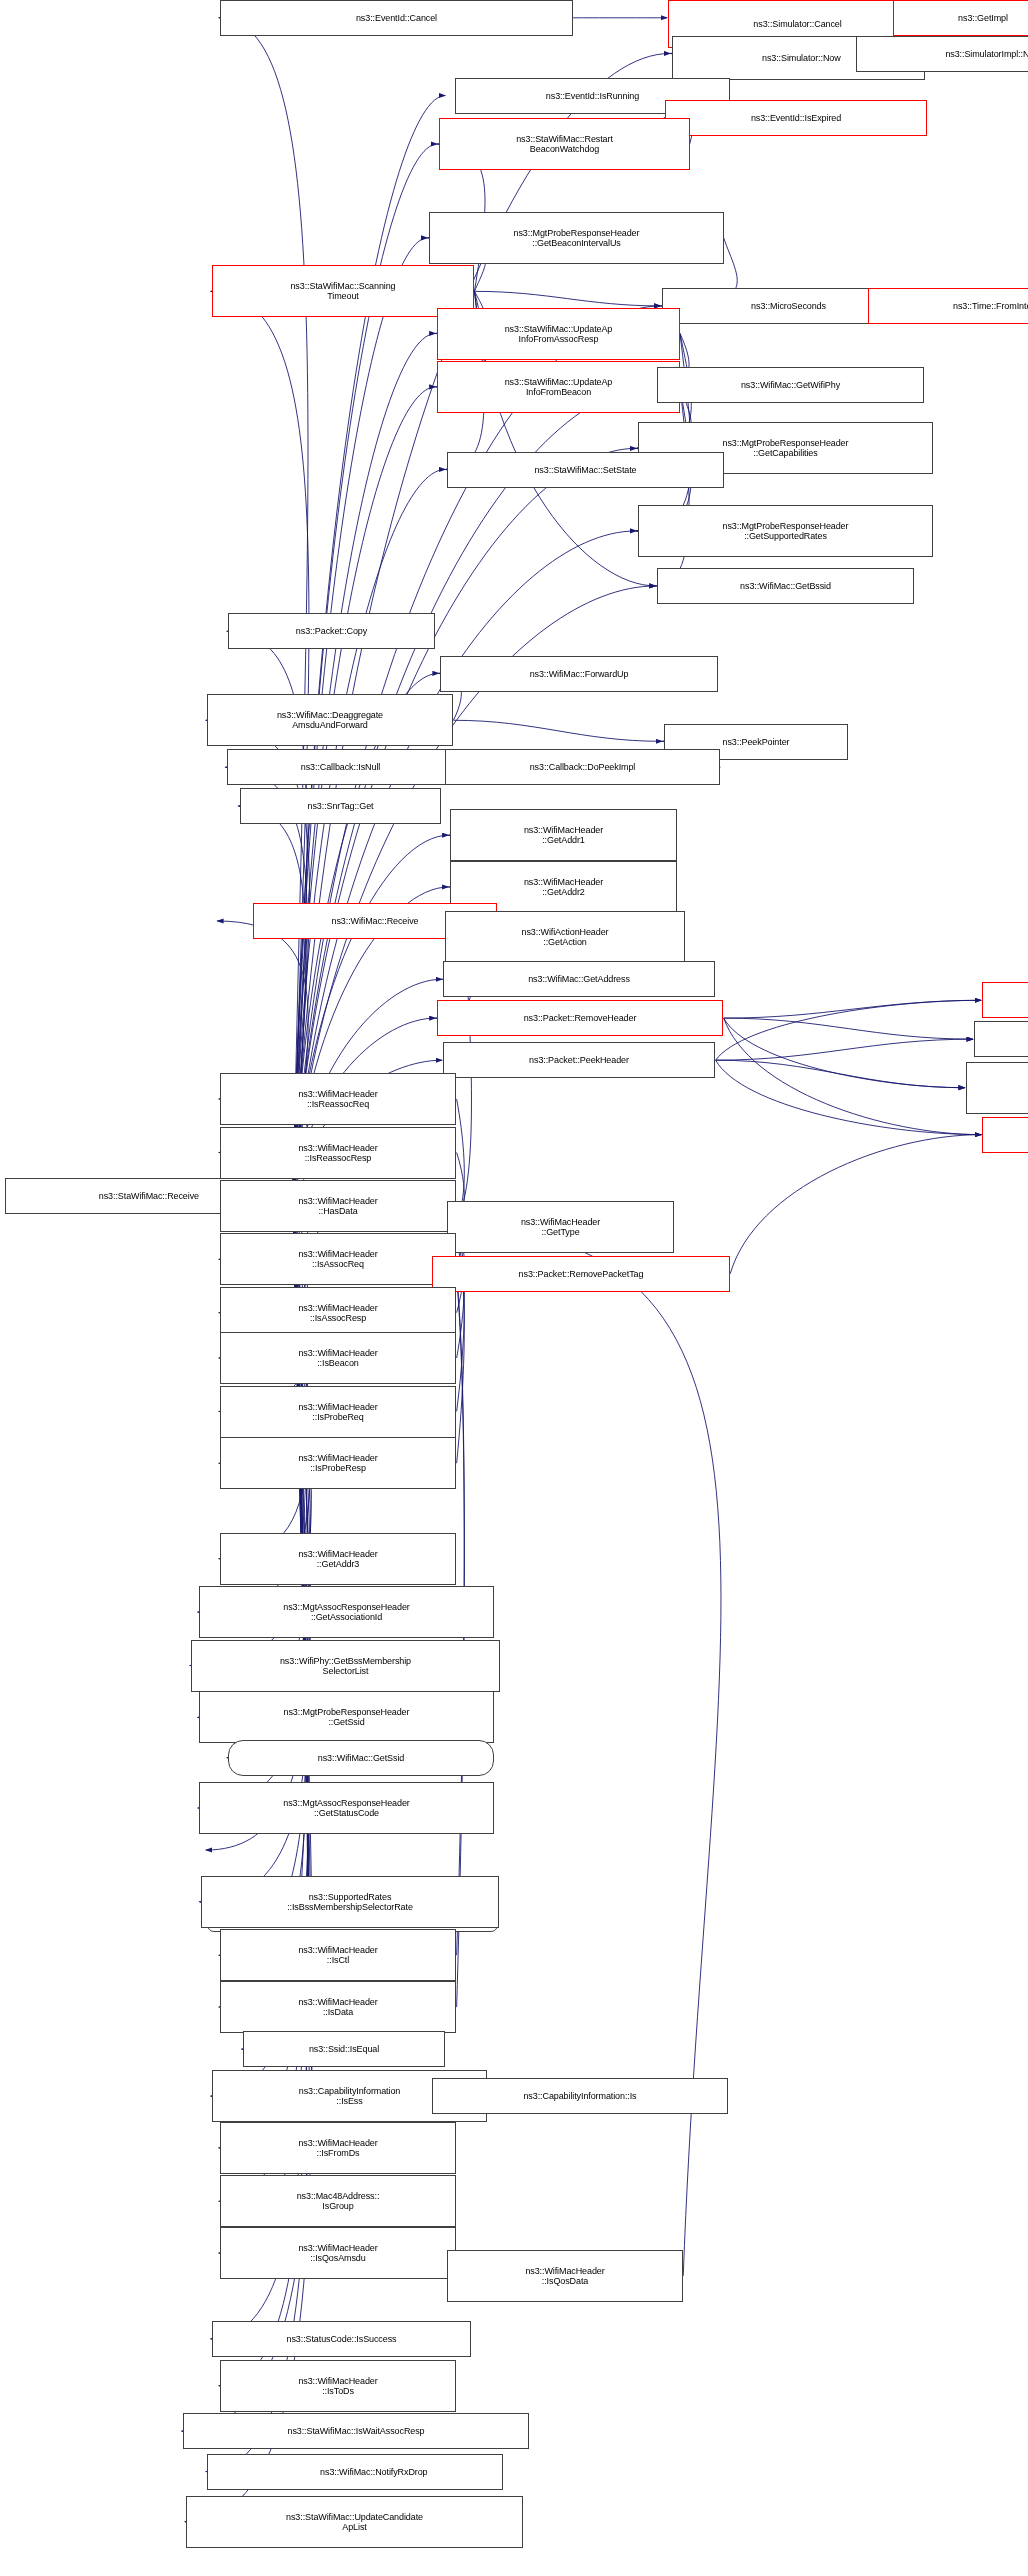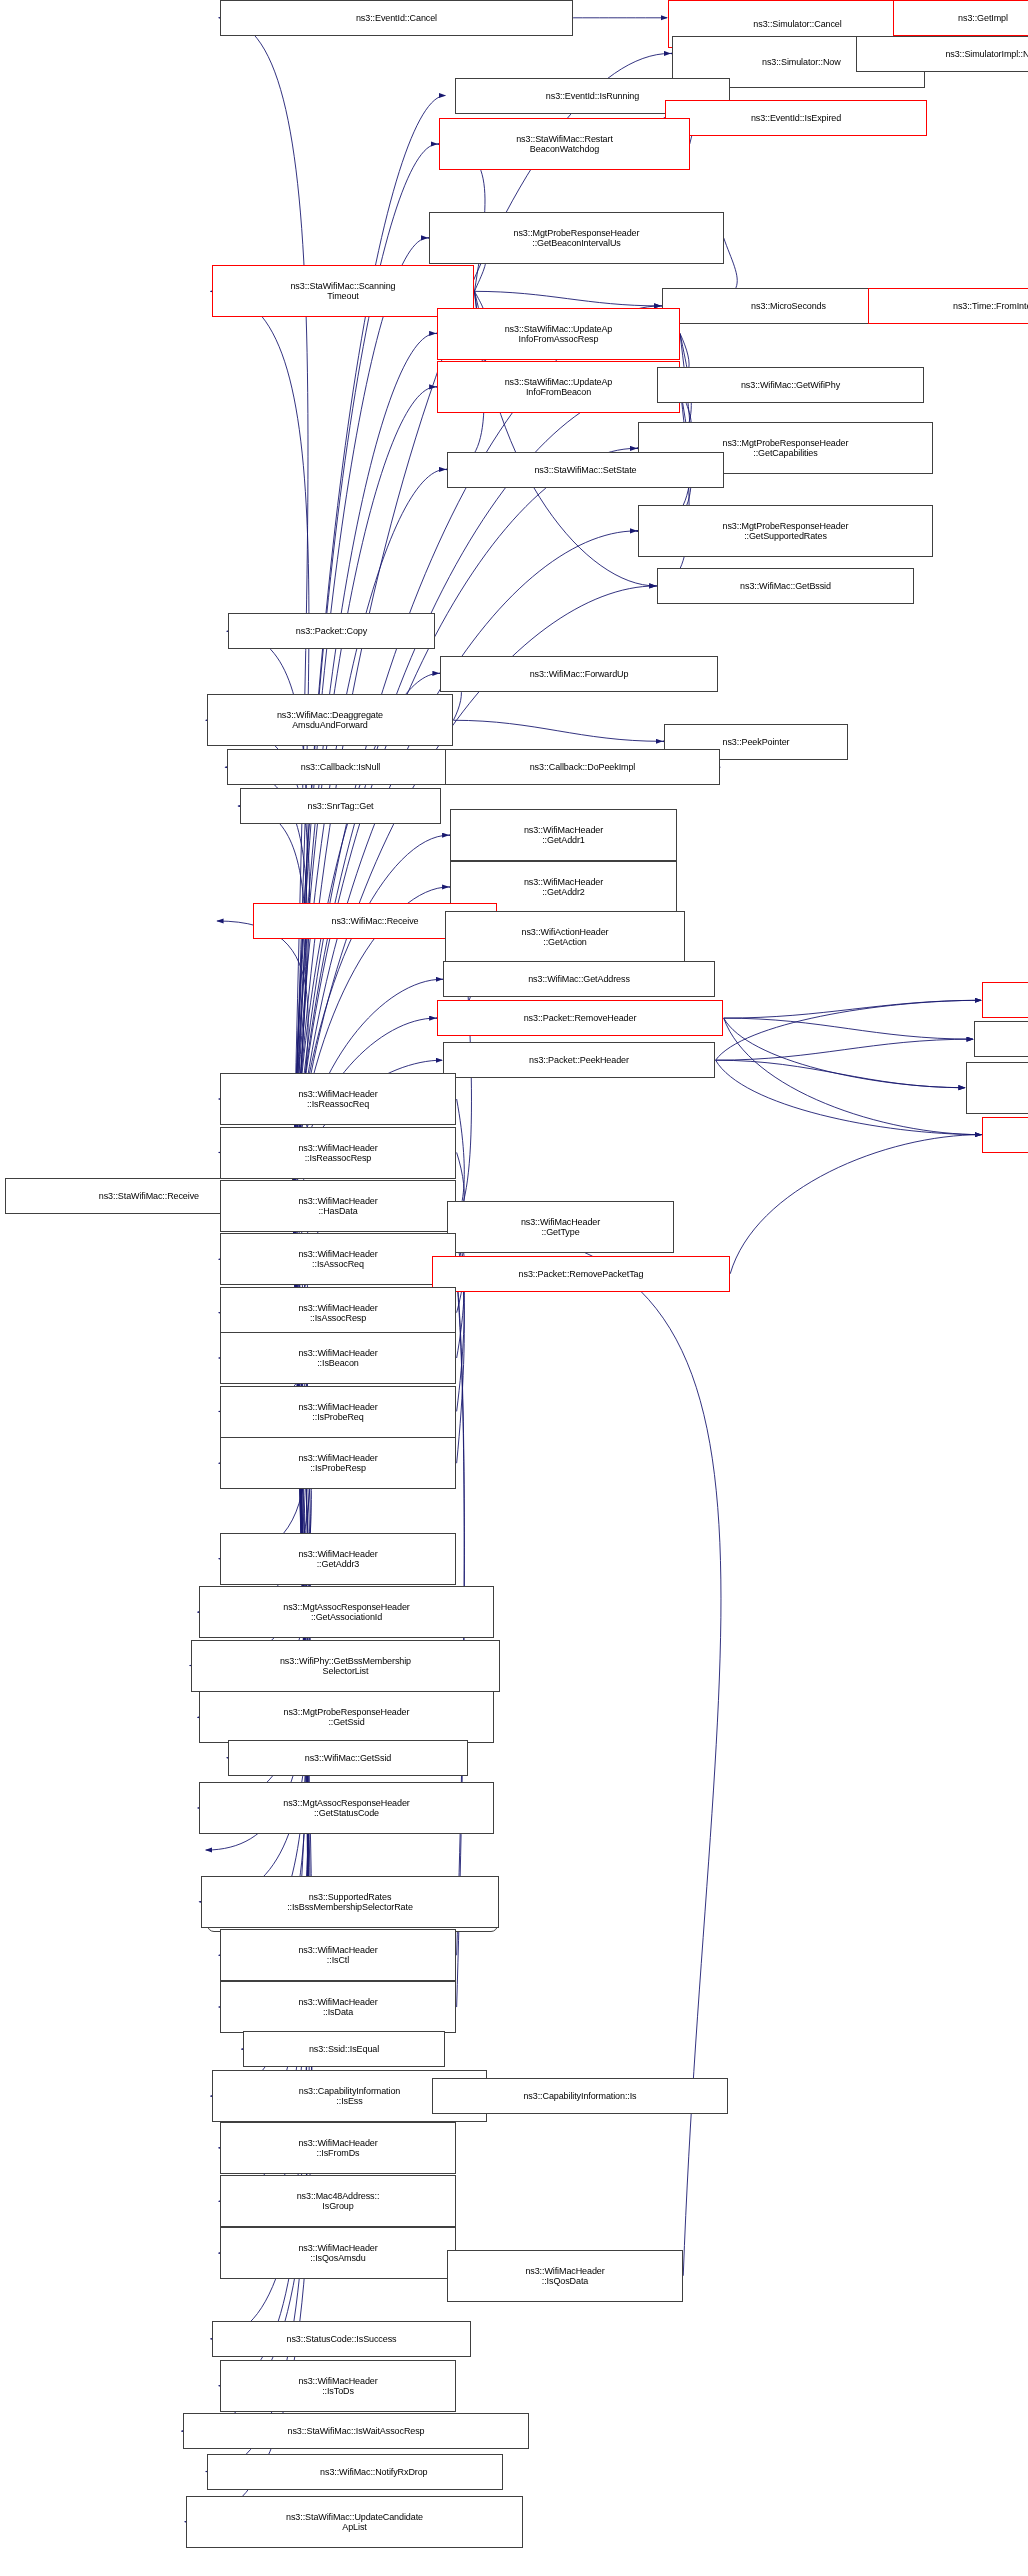--- a/index.html
+++ b/index.html
@@ -171,21 +171,21 @@
         <path d="M602,2590 C574,2590 560,2590 532,2590" marker-end="url(#arrow)"></path>
         <path d="M564,2784 C558.4,2784 555.6,2812 550,2812" marker-end="url(#arrow)"></path>
         <path d="M844,2812 C873.4,2008.48 1026.28,1516 550,1516" marker-end="url(#arrow)"></path>
       </g>
   </svg>
   <div id="node-layer">
       <div class="node rootbox" style="left: 4.9px; top: 1178px; width: 288px; height: 36px;">ns3::StaWifiMac::Receive</div>
       <div class="node blackbox" style="left: 220px; top: 0px; width: 353px; height: 36px;">ns3::EventId::Cancel</div>
       <div class="node redbox" style="left: 668px; top: 0px; width: 259px; height: 48px;">ns3::Simulator::Cancel</div>
       <div class="node redbox" style="left: 893px; top: 0px; width: 180px; height: 36px;">ns3::GetImpl</div>
-      <div class="node blackbox" style="left: 672px; top: 36px; width: 253px; height: 52px; padding-left: 8px;">ns3::Simulator::Now</div>
+      <div class="node blackbox" style="left: 672px; top: 36px; width: 253px; height: 44px; padding-left: 8px;">ns3::Simulator::Now</div>
       <div class="node blackbox" style="left: 856px; top: 36px; width: 274px; height: 36px;">ns3::SimulatorImpl::Now</div>
       <div class="node blackbox" style="left: 447px; top: 78px; width: 275px; height: 36px; margin-left: 8px;">ns3::EventId::IsRunning</div>
       <div class="node redbox" style="left: 665px; top: 100px; width: 262px; height: 36px;">ns3::EventId::IsExpired</div>
       <div class="node redbox" style="left: 439px; top: 118px; width: 251px; height: 52px;">ns3::StaWifiMac::Restart
 BeaconWatchdog</div>
       <div class="node blackbox" style="left: 429px; top: 212px; width: 295px; height: 52px;">ns3::MgtProbeResponseHeader
 ::GetBeaconIntervalUs</div>
       <div class="node redbox" style="left: 212px; top: 265px; width: 262px; height: 52px;">ns3::StaWifiMac::Scanning
 Timeout</div>
       <div class="node blackbox" style="left: 662px; top: 288px; width: 253px; height: 36px;">ns3::MicroSeconds</div>
@@ -244,21 +244,21 @@
       <div class="node blackbox" style="left: 220px; top: 1437px; width: 236px; height: 52px;">ns3::WifiMacHeader
 ::IsProbeResp</div>
       <div class="node blackbox" style="left: 220px; top: 1533px; width: 236px; height: 52px;">ns3::WifiMacHeader
 ::GetAddr3</div>
       <div class="node blackbox" style="left: 199px; top: 1586px; width: 295px; height: 52px;">ns3::MgtAssocResponseHeader
 ::GetAssociationId</div>
       <div class="node blackbox" style="left: 191px; top: 1640px; width: 309px; height: 52px;">ns3::WifiPhy::GetBssMembership
 SelectorList</div>
       <div class="node blackbox" style="left: 199px; top: 1691px; width: 295px; height: 52px;">ns3::MgtProbeResponseHeader
 ::GetSsid</div>
-      <div class="node blackbox" style="left: 228px; top: 1740px; width: 240px; height: 36px;">ns3::WifiMac::GetSsid</div>
+      <div class="node blackbox" style="left: 228px; top: 1740px; width: 266px; height: 36px; border-radius: 15px;">ns3::WifiMac::GetSsid</div>
       <div class="node blackbox" style="left: 199px; top: 1782px; width: 295px; height: 52px;">ns3::MgtAssocResponseHeader
 ::GetStatusCode</div>
       <div class="node blackbox" style="left: 207px; top: 1884px; width: 291px; height: 48px; border-radius: 7px;">ns3::StaWifiMac::IsAssociated</div>
       <div class="node blackbox" style="left: 201px; top: 1876px; width: 298px; height: 52px;">ns3::SupportedRates
 ::IsBssMembershipSelectorRate</div>
       <div class="node blackbox" style="left: 220px; top: 1929px; width: 236px; height: 52px;">ns3::WifiMacHeader
 ::IsCtl</div>
       <div class="node blackbox" style="left: 220px; top: 1981px; width: 236px; height: 52px;">ns3::WifiMacHeader
 ::IsData</div>
       <div class="node blackbox" style="left: 243px; top: 2031px; width: 202px; height: 36px;">ns3::Ssid::IsEqual</div>

